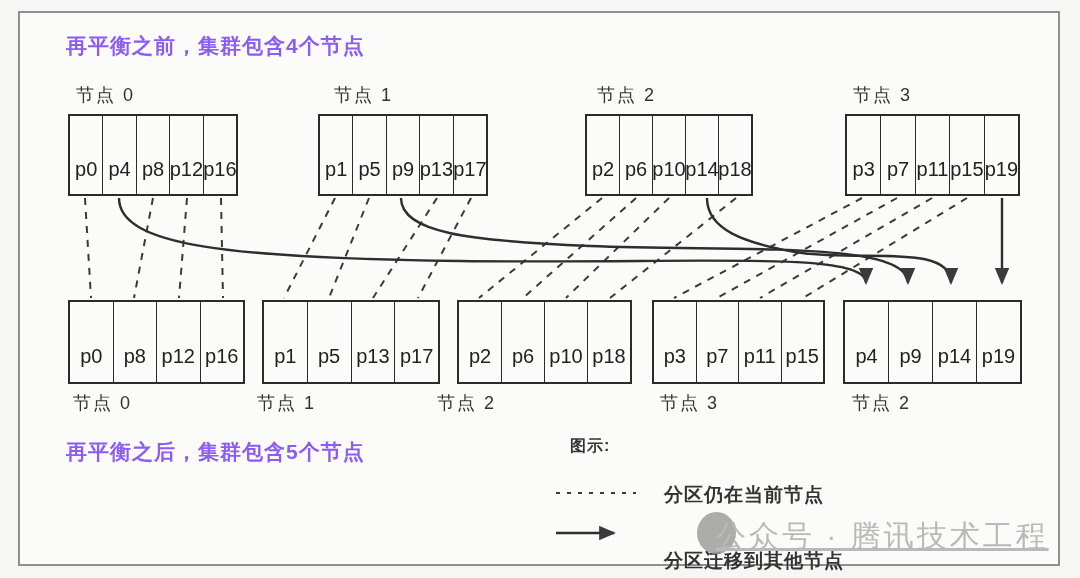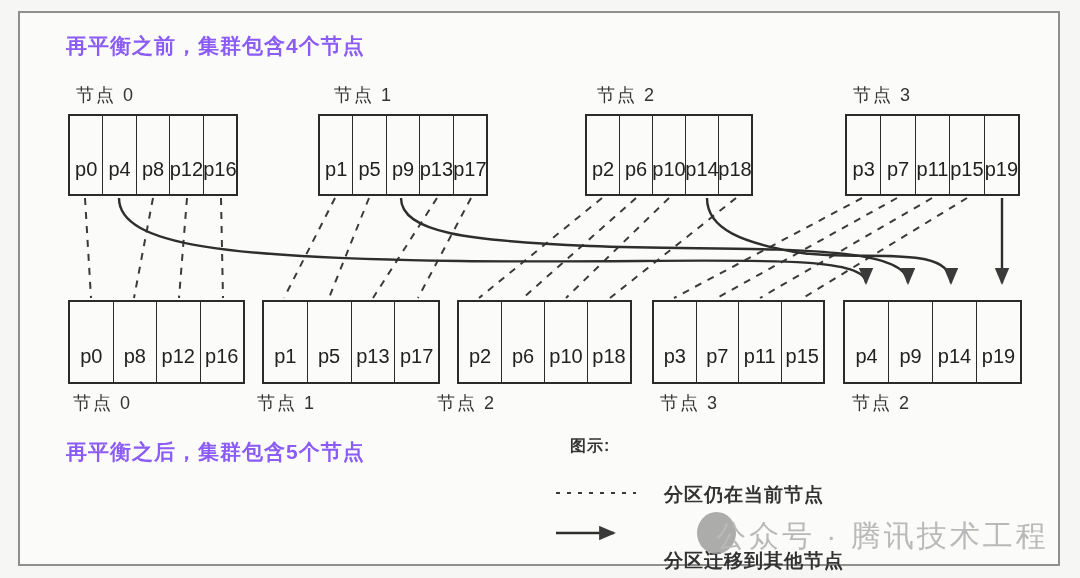--- a/index.html
+++ b/index.html
@@ -36,21 +36,21 @@
   .cell:first-child{border-left:none;}
   svg.connectors{position:absolute;left:0;top:0;width:1080px;height:578px;pointer-events:none;}
   .legend-title{
     position:absolute;left:552px;top:436px;font-size:16px;font-weight:600;color:#333;letter-spacing:1px;margin-left:18px;
   }
   .legend-label{
     position:absolute;font-size:19px;font-weight:600;color:#333;letter-spacing:1px;white-space:nowrap;margin-left:16px;
   }
   .watermark-text{
     position:absolute;left:716px;top:516px;font-size:30px;color:#b9b9b9;
-    letter-spacing:3px;white-space:nowrap;z-index:5;
+    letter-spacing:3px;white-space:nowrap;z-index:5;text-decoration:underline;
   }
   .watermark-dot{
     position:absolute;left:697px;top:512px;width:39px;height:42px;border-radius:50%;
     background:#9d9d9d;opacity:0.85;z-index:4;
   }
 </style>
 </head>
 <body>
 
 <div class="frame"></div>

